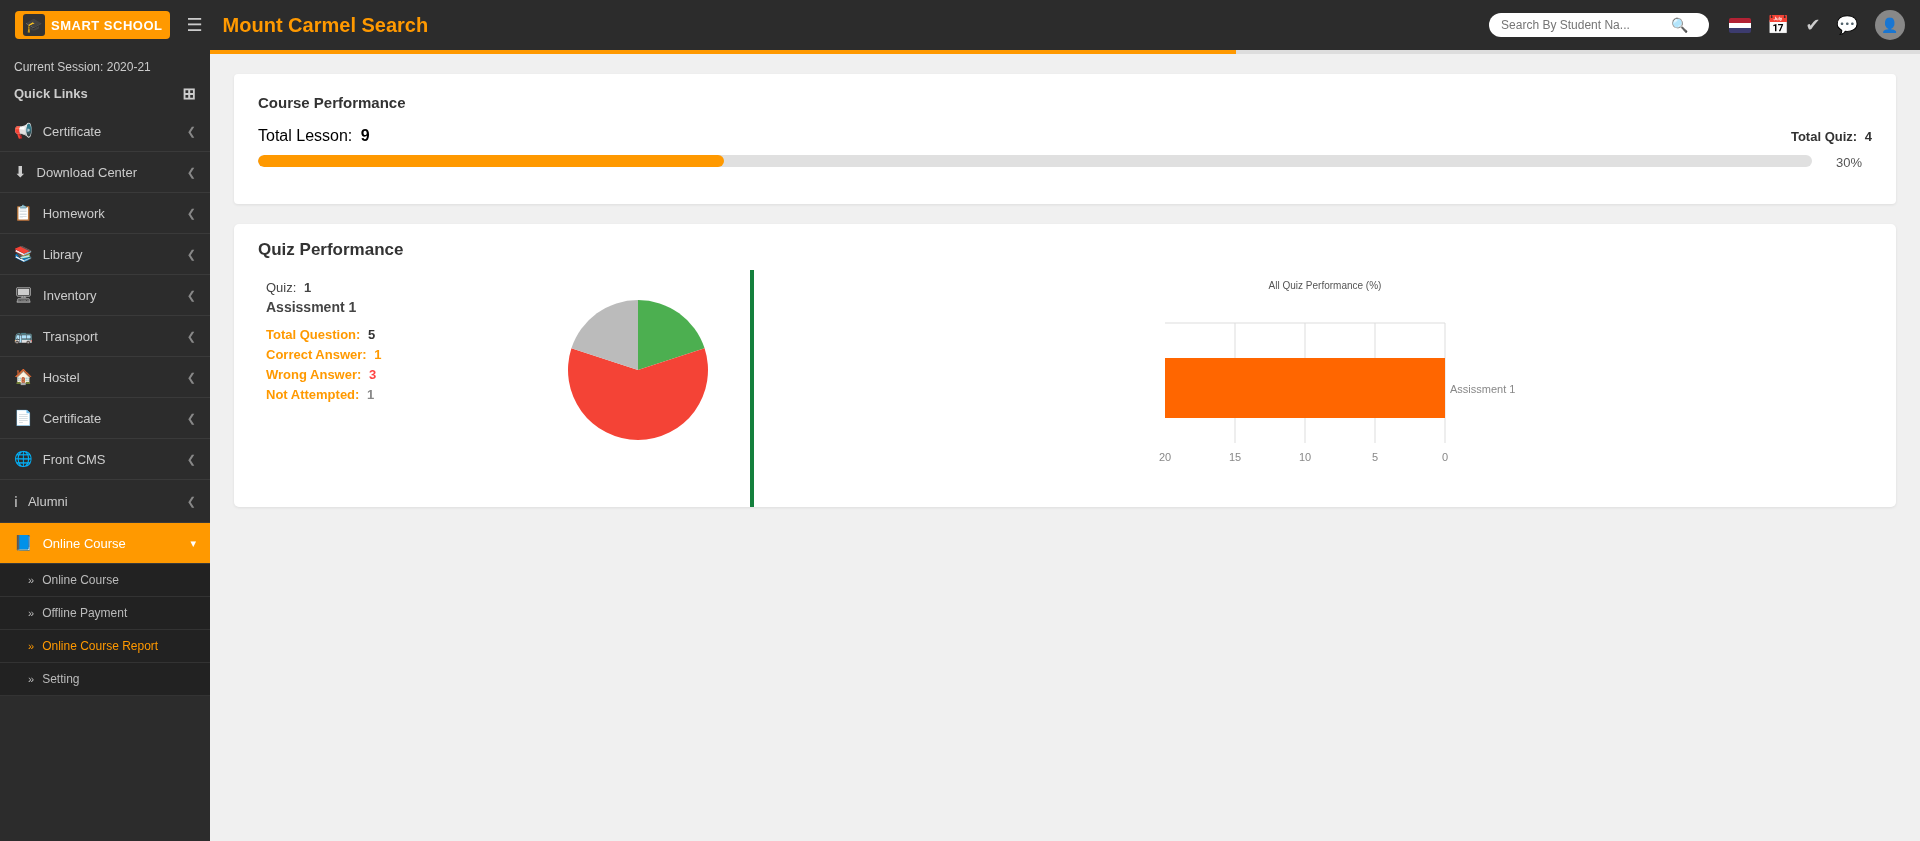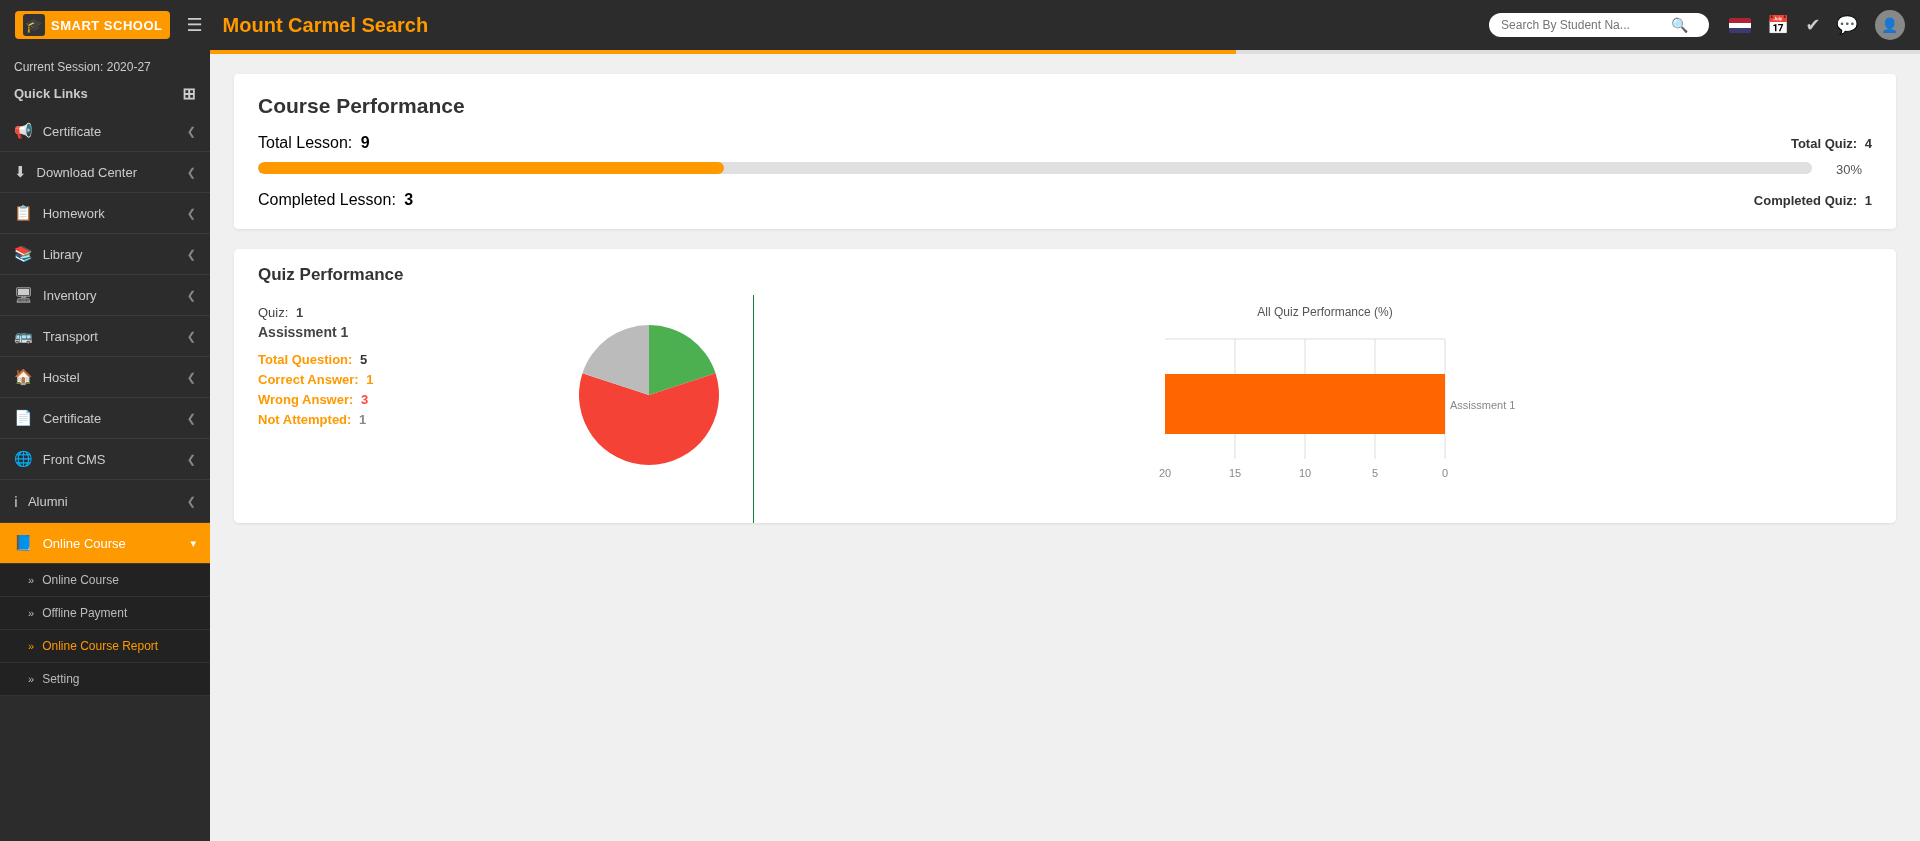--- a/index.html
+++ b/index.html
@@ -113,55 +113,55 @@
     .content-area { padding: 20px 24px; }
 
     
     .card {
       background: #fff;
       border-radius: 4px;
       padding: 20px 24px;
       margin-bottom: 20px;
       box-shadow: 0 1px 3px rgba(0,0,0,0.08);
     }
-    .card-title { font-size: 21px; font-weight: 600; color: #333; margin-bottom: 16px; }
+    .card-title { font-size: 15px; font-weight: 600; color: #333; margin-bottom: 16px; }
     .course-perf-row { display: flex; align-items: center; justify-content: space-between; margin-bottom: 6px; }
     .progress-row { display: flex; align-items: flex-start; gap: 24px; margin: 10px 0 14px; }
     .progress-bar-wrap { flex: 1; height: 12px; background: #e0e0e0; border-radius: 6px; overflow: hidden; }
     .progress-bar-fill { height: 100%; background: #f90; border-radius: 6px; }
     .progress-pct { font-size: 13px; color: #555; min-width: 36px; }
     .completed-row { display: flex; align-items: center; justify-content: space-between; }
 
     
     .quiz-card { background: #fff; border-radius: 5px; box-shadow: 0 1px 3px rgba(0,0,0,0.08); }
     .quiz-card-title { font-size: 17px; font-weight: 700; color: #333; padding: 16px 24px 10px; }
     .quiz-body { display: flex; gap: 0; }
     .quiz-left {
       flex: 0 0 520px;
-      padding: 10px 24px 20px;
-      border-right: 1px solid #15803d;
+      padding: 10px 32px 20px;
+      border-right: 4px solid #15803d;
       display: flex;
       align-items: flex-start;
       gap: 40px;
     }
     .quiz-info { flex: 1; }
     .quiz-info p { font-size: 13px; color: #444; margin-bottom: 4px; }
     .quiz-info .quiz-name { font-size: 14px; font-weight: 600; margin-bottom: 12px; }
     .quiz-info .stat { font-size: 13px; color: #333; margin-bottom: 5px; }
     .quiz-info .stat span { font-weight: 600; color: #f90; }
     .pie-wrap {
       width: 160px; height: 160px;
       flex-shrink: 0;
       margin-top: 10px;
     }
     .quiz-right {
       flex: 1;
       padding: 10px 20px 20px;
     }
-    .chart-title { font-size: 12px; color: #555; text-align: center; font-weight: 500; }
+    .chart-title { font-size: 10px; color: #555; text-align: center; margin-bottom: 12px; font-weight: 500; }
 
     
     .sidebar::-webkit-scrollbar { width: 4px; }
     .sidebar::-webkit-scrollbar-thumb { background: #555; border-radius: 2px; }
   </style>
 </head>
 <body>
 
 <div class="topbar">
   <div class="logo">
@@ -179,21 +179,21 @@
     <span class="topbar-icon">📅</span>
     <span class="topbar-icon">✔</span>
     <span class="topbar-icon">💬</span>
     <div class="avatar">👤</div>
   </div>
 </div>
 
 <div class="layout">
 
   <div class="sidebar">
-    <div class="session-info">Current Session: 2020-27</div>
+    <div class="session-info">Current Session: 2020-21</div>
     <div class="quick-links">
       <span>Quick Links</span>
       <span class="quick-links-icon">⊞</span>
     </div>
 
     <div class="sidebar-item">
       <div class="sidebar-item-left">
         <span class="sidebar-icon">📢</span>
         <span>Certificate</span>
       </div>
@@ -306,30 +306,20 @@
             <span>Total Quiz:</span>
             <strong style="margin-left:4px;">4</strong>
           </span>
         </div>
         <div class="progress-row">
           <div class="progress-bar-wrap">
             <div class="progress-bar-fill" style="width:30%;"></div>
           </div>
           <span class="progress-pct">30%</span>
         </div>
-        <div class="completed-row">
-          <span>
-            <span>Completed Lesson:</span>
-            <strong style="margin-left:4px;">3</strong>
-          </span>
-          <span style="font-size:13px;font-weight:600;color:#333;">
-            <span>Completed Quiz:</span>
-            <strong style="margin-left:4px;">1</strong>
-          </span>
-        </div>
       </div>
 
       <div class="quiz-card">
         <div class="quiz-card-title">Quiz Performance</div>
         <div class="quiz-body">
 
           <div class="quiz-left">
             <div class="quiz-info">
               <p>
                 <span>Quiz:</span>

